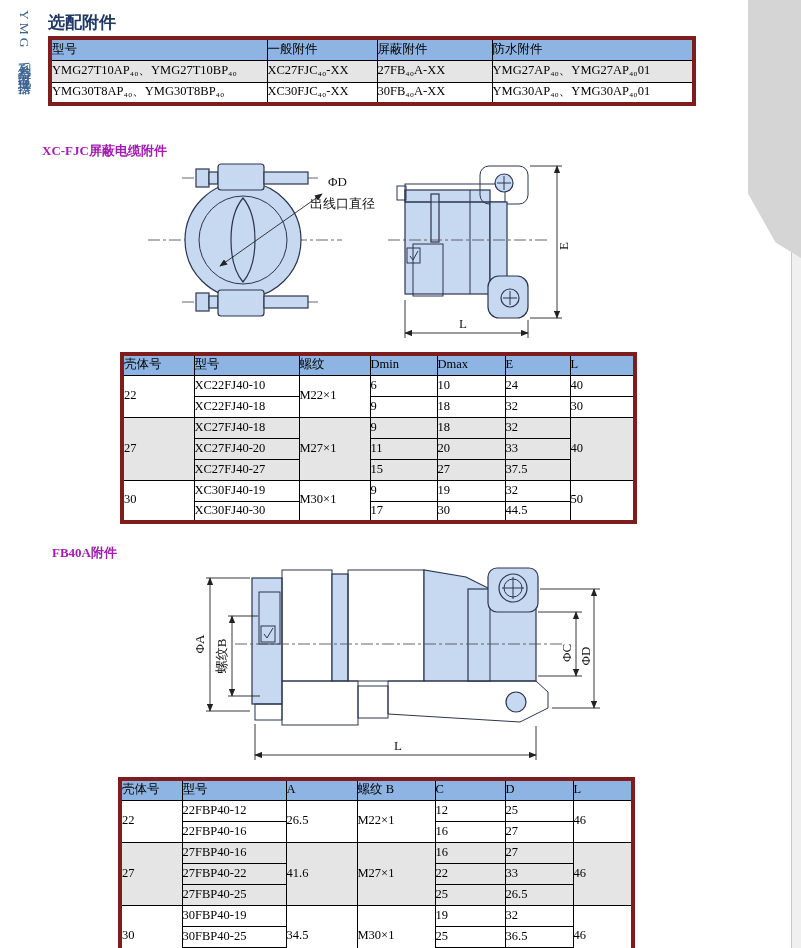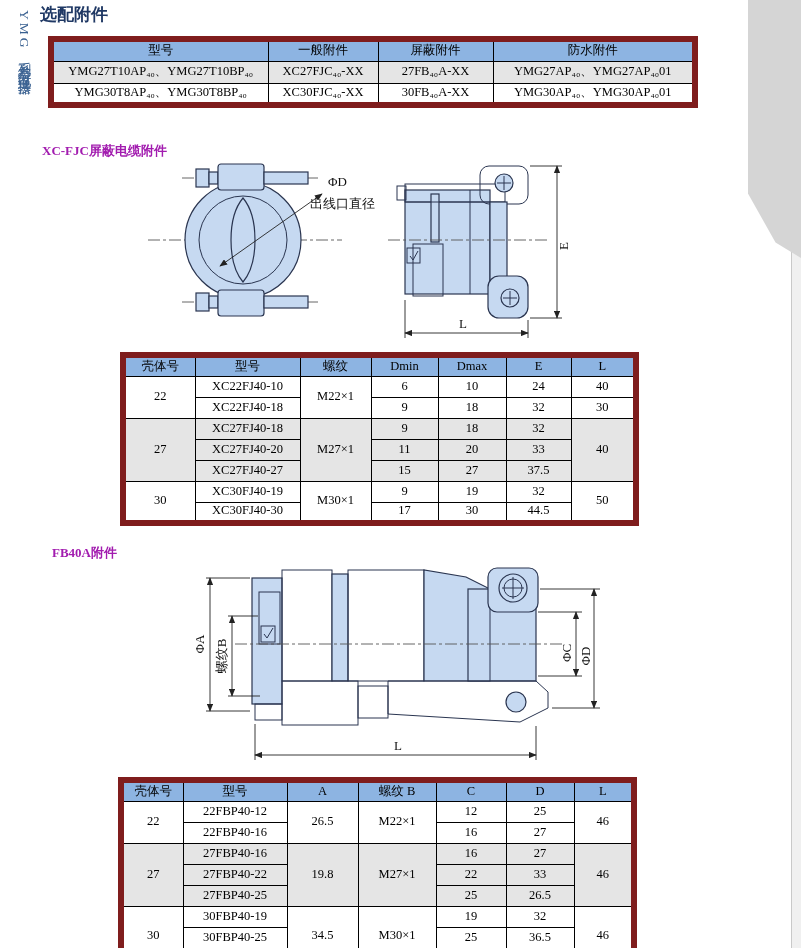--- a/index.html
+++ b/index.html
@@ -7,29 +7,29 @@
        font-family:"Liberation Serif","DejaVu Serif",serif;color:#000;}
   
   .edge-strip{position:absolute;right:0;top:0;width:9px;height:948px;background:#f0f0f0;
               border-left:1px solid #c9c9c9;}
   .side-tab{position:absolute;right:0;top:0;width:53px;height:258px;background:#d5d5d5;
             clip-path:polygon(0 0,100% 0,100% 100%,52% 94%,0 75%);}
   .side-tab-text{position:absolute;top:10px;left:15px;writing-mode:vertical-rl;
                  font-size:13.5px;letter-spacing:3px;color:#3a6191;
                  font-family:"Liberation Serif","DejaVu Serif",serif;}
   
-  .page-title{position:absolute;left:40px;top:3px;margin:0;font-size:17px;font-weight:bold;
+  .page-title{position:absolute;left:40px;top:3px;margin:8px;font-size:17px;font-weight:bold;
               color:#1f3864;font-family:"Liberation Sans","DejaVu Sans",sans-serif;}
   .sec-head{position:absolute;margin:0;font-size:13px;font-weight:bold;color:#a21caf;
             font-family:"Liberation Serif","DejaVu Serif",serif;}
   #h-xcfjc{left:42px;top:142px;}
   #h-fb40a{left:52px;top:544px;}
   
   table.t{position:absolute;border-collapse:collapse;table-layout:fixed;
-          font-size:12.5px;text-align:center;border:6px solid #7f1d1d;}
+          font-size:12.5px;text-align:left;border:4px solid #7f1d1d;}
   table.t th,table.t td{border:1px solid #000;padding:0;font-weight:normal;
           white-space:nowrap;overflow:hidden;line-height:1.1;}
   table.t th{background:#8db4e2;}
   tr.band td{background:#e5e5e5;}
   .t1{left:48px;top:36px;width:644px;}
   .t1 tr{height:22px;}
   .t2{left:120px;top:352px;width:513px;}
   .t2 tr{height:21px;}
   .t3{left:118px;top:777px;width:513px;}
   .t3 tr{height:21px;}
@@ -337,21 +337,21 @@
     <td rowspan="2">46</td>
   </tr>
   <tr>
     <td>22FBP40-16</td>
     <td>16</td>
     <td>27</td>
   </tr>
   <tr class="band">
     <td rowspan="3">27</td>
     <td>27FBP40-16</td>
-    <td rowspan="3">19.8</td>
+    <td rowspan="3">41.6</td>
     <td rowspan="3">M27×1</td>
     <td>16</td>
     <td>27</td>
     <td rowspan="3">46</td>
   </tr>
   <tr class="band">
     <td>27FBP40-22</td>
     <td>22</td>
     <td>33</td>
   </tr>

